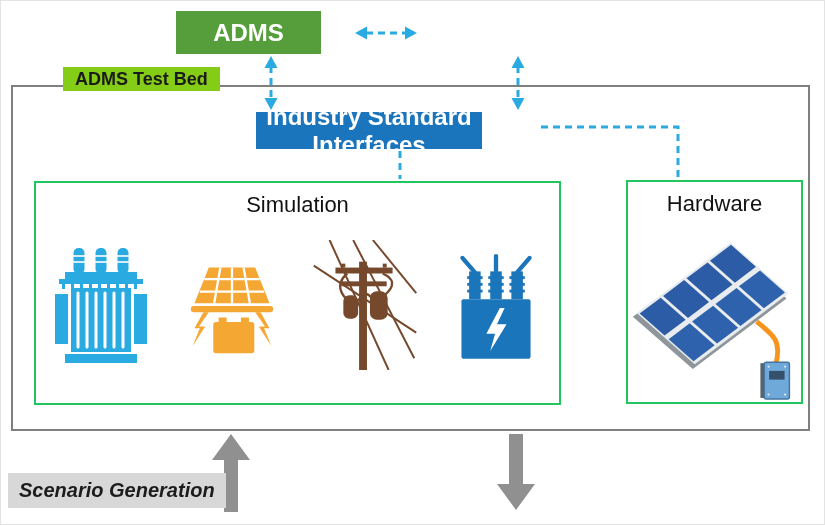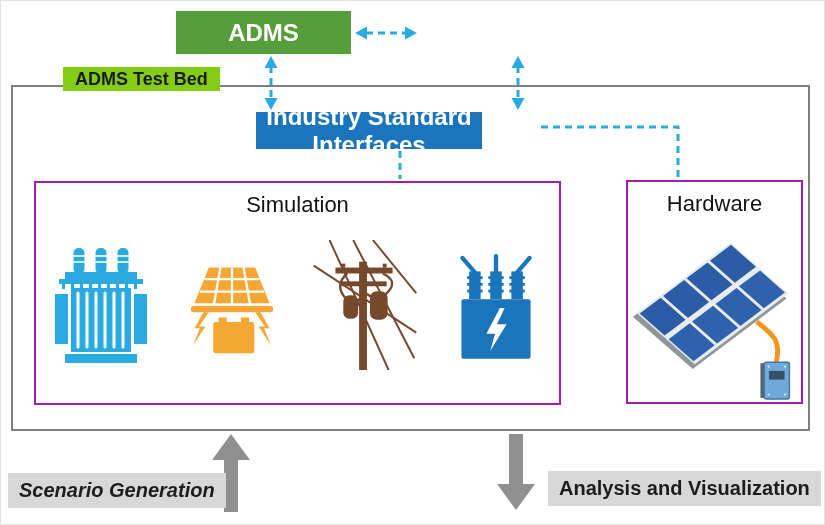--- a/index.html
+++ b/index.html
@@ -2,28 +2,28 @@
 <html><head>
 <meta charset="utf-8">
 <style>
   html,body{margin:0;padding:0;background:#fff;}
   .canvas{
     position:relative;width:825px;height:525px;background:#fff;overflow:hidden;
     font-family:"Liberation Sans", sans-serif;border:1px solid #e3e3e3;box-sizing:border-box;
   }
   .box{position:absolute;display:flex;align-items:center;justify-content:center;
        color:#fff;font-weight:700;text-align:center;box-sizing:border-box;}
-  .box-adms{left:175px;top:10px;width:175px;height:43px;background:#569E3C;font-size:24px;}
+  .box-adms{left:175px;top:10px;width:145px;height:43px;background:#569E3C;font-size:24px;}
   .box-other{left:421px;top:10px;width:346px;height:43px;background:#2B3990;font-size:20px;}
   .box-interfaces{left:255px;top:111px;width:226px;height:37px;background:#1B75BC;font-size:24px;z-index:4;}
   .testbed{position:absolute;left:10px;top:84px;width:799px;height:346px;
            border:2px solid #7F7F7F;box-sizing:border-box;background:#fff;z-index:1;}
   .testbed-label{position:absolute;top:-20px;left:50px;background:#84cc16;padding:0 12px;
                  font-size:18px;font-weight:700;color:#1a1a1a;line-height:24px;height:24px;}
-  .panel{position:absolute;border:2px solid #a21caf;background:#fff;box-sizing:border-box;z-index:2;}
+  .panel{position:absolute;border:2px solid #22c55e;background:#fff;box-sizing:border-box;z-index:2;}
   .panel-sim{left:33px;top:180px;width:527px;height:224px;}
   .panel-hw{left:625px;top:179px;width:177px;height:224px;}
   .panel-title{text-align:center;font-size:22px;font-weight:400;color:#111;margin-top:9px;}
   .icon-row{display:flex;justify-content:space-around;align-items:center;height:170px;margin-top:2px;}
   .hw-body{display:flex;justify-content:center;margin-top:2px;}
   .overlay{position:absolute;left:0;top:0;width:825px;height:525px;pointer-events:none;z-index:5;}
   .gray-label{position:absolute;background:#D8D8D8;color:#1c1c1c;font-size:20px;font-weight:700;
               padding:6px 11px;white-space:nowrap;z-index:6;}
   .label-scenario{left:7px;top:472px;font-style:italic;}
   .label-analysis{left:547px;top:470px;}
@@ -194,15 +194,14 @@
       <polygon points="517,55 510.5,67 523.5,67"></polygon>
       <polygon points="517,109 510.5,97 523.5,97"></polygon>
     </g>
     <g fill="#909090">
       <polygon points="230,433 211,459 223,459 223,511 237,511 237,459 249,459"></polygon>
       <polygon points="508,433 522,433 522,483 534,483 515,509 496,483 508,483"></polygon>
     </g>
   </svg>
 
   <div class="gray-label label-scenario">Scenario Generation</div>
-  <div class="gray-label label-analysis">Analysis and Visualization</div>
 
 </div>
 
 </body></html>

